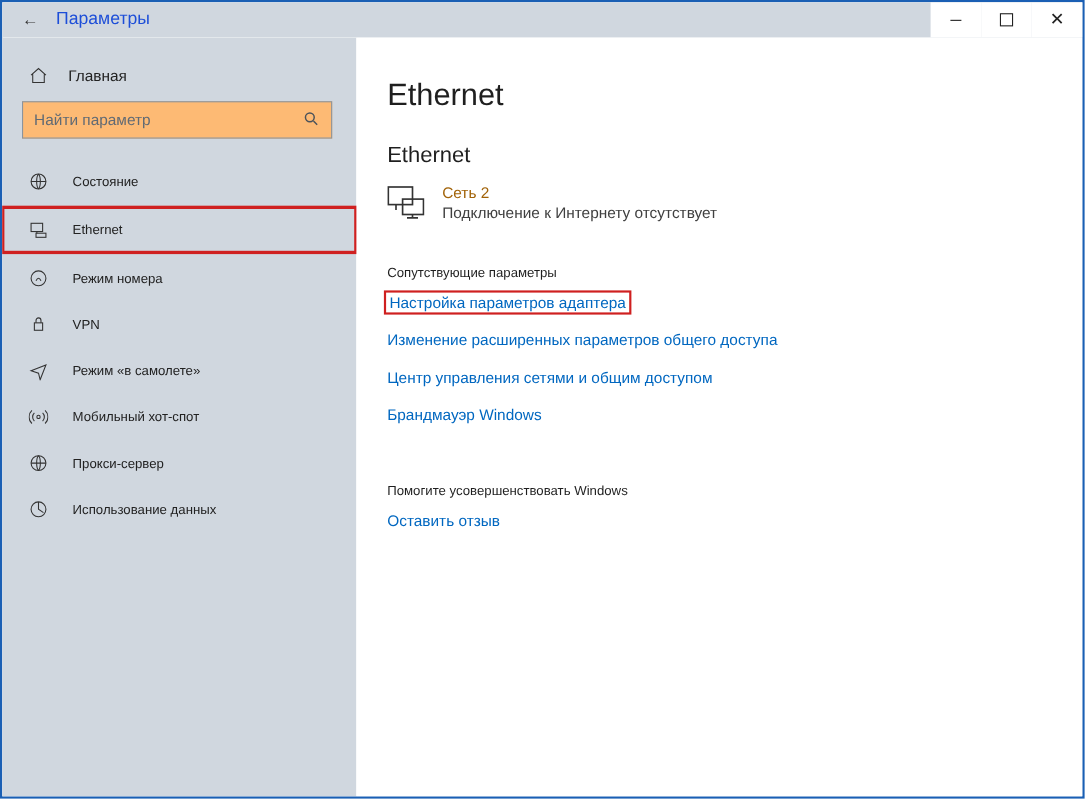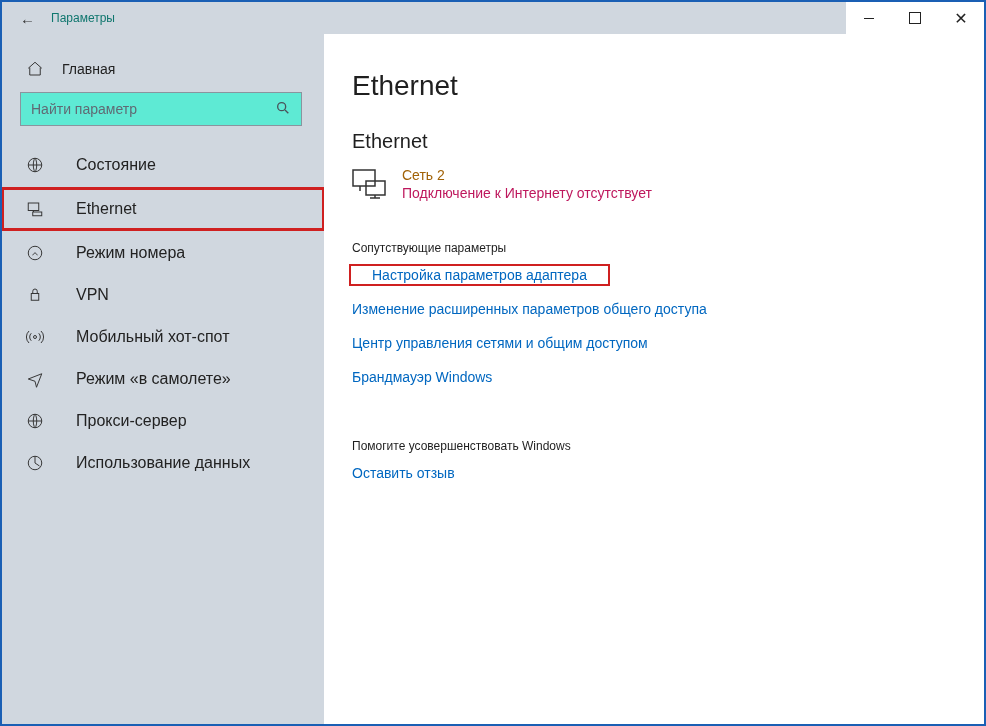--- a/index.html
+++ b/index.html
@@ -30,22 +30,22 @@
     align-items: center;
     gap: 16px;
     padding-left: 18px;
   }
   .back-arrow {
     font-size: 15px;
     color: #333;
     cursor: pointer;
   }
   .title-text {
-    font-size: 12px;
-    color: #0f766e;
+    font-size: 16px;
+    color: #1d4ed8;
   }
   .win-controls {
     position: absolute;
     right: 0;
     top: 0;
     display: flex;
     height: 100%;
   }
   .win-btn {
     width: 46px;
@@ -82,21 +82,21 @@
   }
   .home-row .lbl { font-size: 14px; color: #222; }
   .search-wrap {
     padding: 0 18px 18px 18px;
   }
   .search {
     position: relative;
     width: 282px;
     height: 34px;
     border: 1px solid #8a949e;
-    background: #5eead4;
+    background: #fdba74;
     display: flex;
     align-items: center;
     padding: 0 10px;
   }
   .search input {
     border: none;
     background: transparent;
     outline: none;
     width: 100%;
     font-size: 14px;
@@ -111,25 +111,25 @@
   .category {
     font-size: 13px;
     font-weight: 600;
     color: #222;
     padding: 10px 18px 14px 18px;
   }
   .nav { display: flex; flex-direction: column; }
   .nav-item {
     display: flex;
     align-items: center;
-    gap: 32px;
+    gap: 22px;
     padding: 12px 18px 12px 24px;
     cursor: pointer;
     color: #222;
-    font-size: 16px;
+    font-size: 12px;
   }
   .nav-item.selected {
     outline: 3px solid #cf2020;
     outline-offset: -2px;
     margin: 2px 0;
   }
   .ico {
     width: 18px;
     height: 18px;
     display: inline-flex;
@@ -163,38 +163,38 @@
     gap: 16px;
     margin-bottom: 40px;
     cursor: pointer;
   }
   .net-icon {
     width: 34px;
     height: 30px;
     flex-shrink: 0;
   }
   .net-text .name { font-size: 14px; color: #a16207; margin-bottom: 2px; }
-  .net-text .status { font-size: 14px; color: #be185d; }
+  .net-text .status { font-size: 14px; color: #404040; }
   .section-h {
     font-size: 12px;
     font-weight: 400;
     color: #1f1f1f;
     margin-bottom: 12px;
   }
   .link {
     display: inline-block;
     font-size: 14px;
     color: #0067c0;
     margin-bottom: 18px;
     cursor: pointer;
   }
   .link.highlighted {
     outline: 2px solid #cf2020;
     outline-offset: 1px;
-    padding: 0 20px;
+    padding: 0 2px;
   }
   .links-block { display: flex; flex-direction: column; align-items: flex-start; margin-bottom: 36px; }
 </style>
 </head>
 <body>
 
 <div class="window">
   <div class="titlebar">
     <div class="titlebar-left">
       <span class="back-arrow">←</span>
@@ -266,33 +266,33 @@
             <svg viewBox="0 0 24 24">
                 <rect x="7" y="10" width="10" height="9"></rect>
                 <path d="M9 10V7a3 3 0 0 1 6 0v3"></path>
               </svg>
           </span>
           <span>VPN</span>
         </div>
         <div class="nav-item">
           <span class="ico">
             <svg viewBox="0 0 24 24">
+                <path d="M3 12l18-7-7 18-2-8-9-3z"></path>
+              </svg>
+          </span>
+          <span>Режим «в самолете»</span>
+        </div>
+        <div class="nav-item">
+          <span class="ico">
+            <svg viewBox="0 0 24 24">
                 <circle cx="12" cy="12" r="2"></circle>
                 <path d="M7 7a7 7 0 0 0 0 10M17 7a7 7 0 0 1 0 10M4 4a11 11 0 0 0 0 16M20 4a11 11 0 0 1 0 16"></path>
               </svg>
           </span>
           <span>Мобильный хот-спот</span>
-        </div>
-        <div class="nav-item">
-          <span class="ico">
-            <svg viewBox="0 0 24 24">
-                <path d="M3 12l18-7-7 18-2-8-9-3z"></path>
-              </svg>
-          </span>
-          <span>Режим «в самолете»</span>
         </div>
         <div class="nav-item">
           <span class="ico">
             <svg viewBox="0 0 24 24">
                 <circle cx="12" cy="12" r="9"></circle>
                 <path d="M3 12h18M12 3c3 3 3 15 0 18M12 3c-3 3-3 15 0 18"></path>
               </svg>
           </span>
           <span>Прокси-сервер</span>
         </div>

